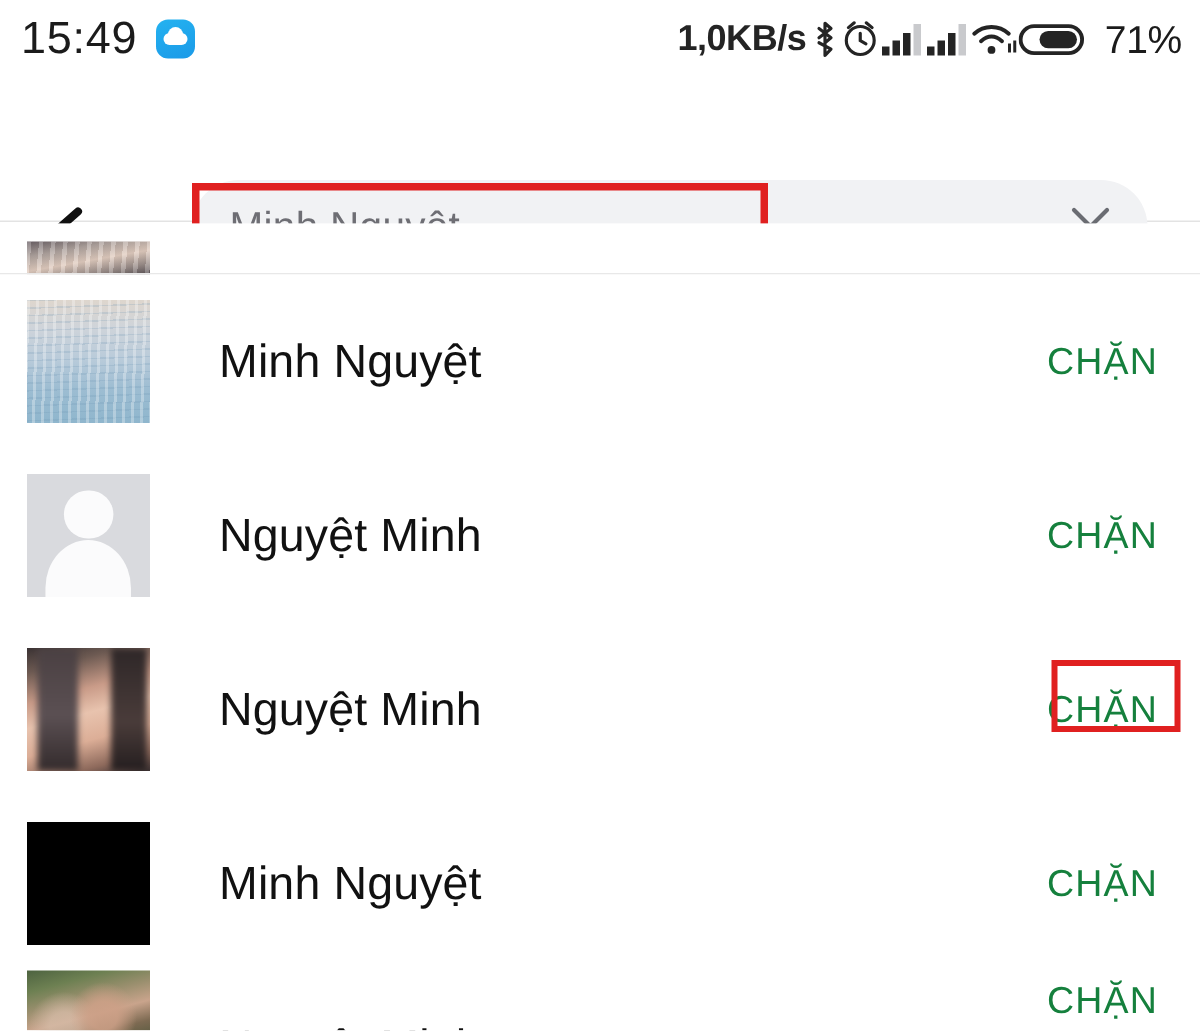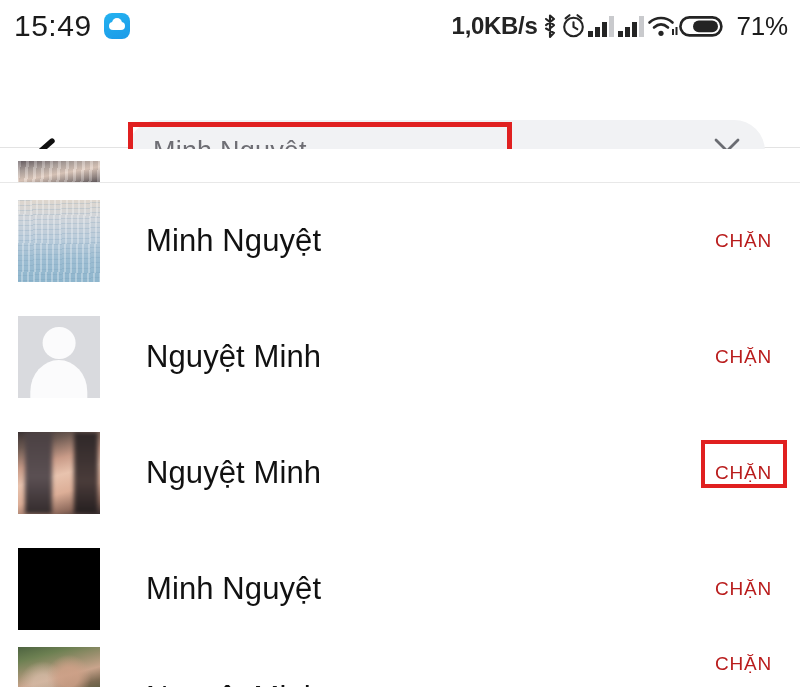--- a/index.html
+++ b/index.html
@@ -186,21 +186,21 @@
     margin-left:46px;
     font-size:31px; color:#111111;
     letter-spacing:0.1px; line-height:1.1;
   }
   .row.partial-bottom .row-name {
     margin-top:34px; color:#111111;
   }
   .row-action {
     flex:0 0 auto;
     margin-right:18px;
-    font-size:19px; color:#b91c1c;
+    font-size:25px; color:#15803d;
     letter-spacing:0.8px;
     cursor:pointer;
     padding:6px 10px;
   }
   .row-divider {
     position:absolute; left:0; bottom:0;
     width:800px; height:1px; background:#e8e8e8;
   }
   
   .anno-chan {

